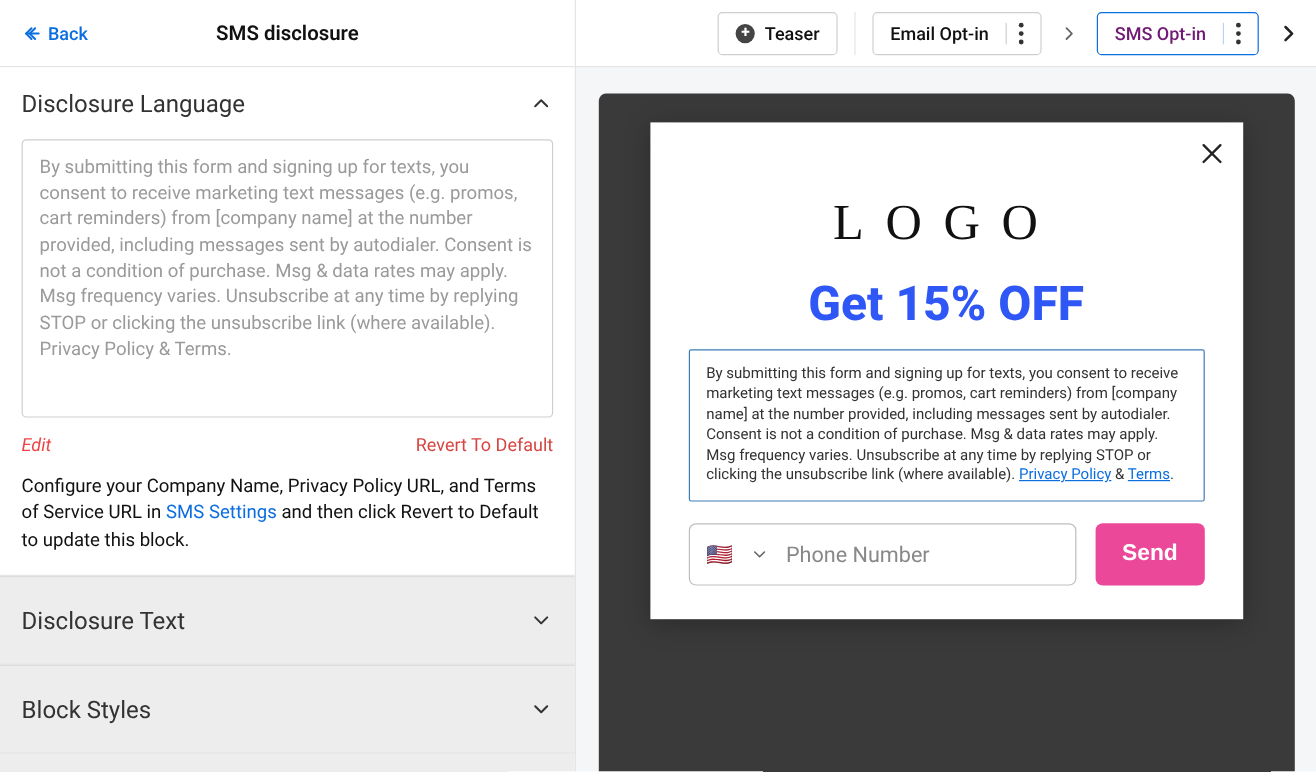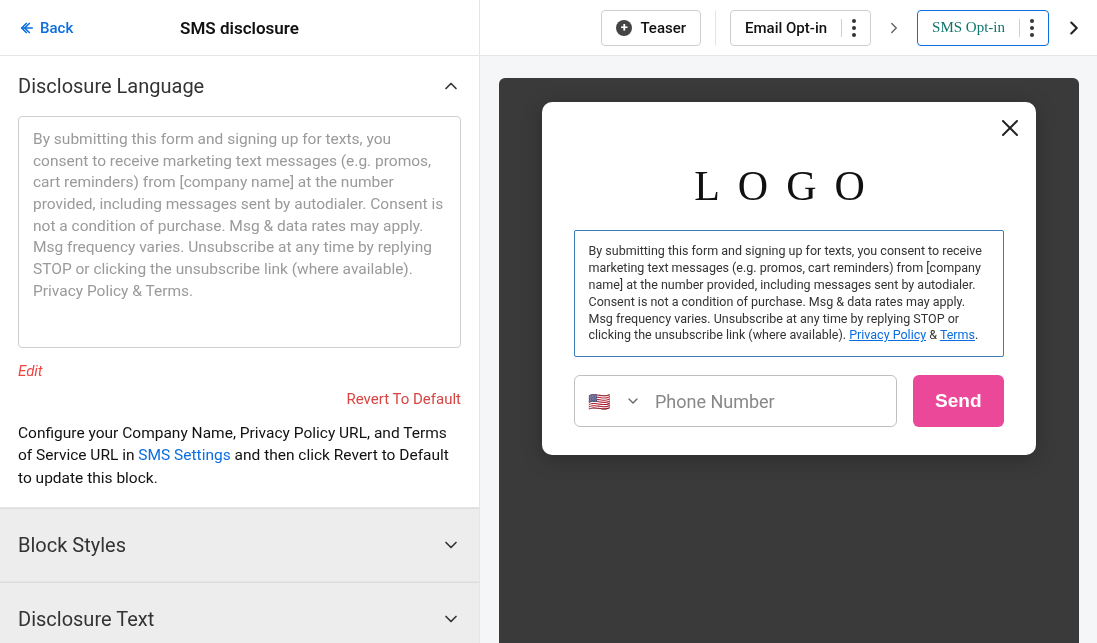--- a/index.html
+++ b/index.html
@@ -80,21 +80,21 @@
     resize: none;
     font-family: inherit;
   }
   .row-actions {
     display: flex;
     justify-content: space-between;
     margin-top: 10px;
     font-size: 15px;
   }
   .link-blue { color: #ef4444; cursor: pointer; font-style: italic; }
-  .link-red  { color: #d64541; cursor: pointer; margin-top: 28px; }
+  .link-red  { color: #d64541; cursor: pointer; }
   .help-text {
     margin-top: 14px;
     font-size: 15.5px;
     line-height: 1.45;
     color: #111;
   }
   .help-text a { color: #0b6ee0; text-decoration: none; }
   .collapsed-section {
     background: #ededed;
     border-top: 1px solid #ddd;
@@ -131,22 +131,21 @@
     border-radius: 4px;
     background: #fff;
     height: 36px;
     padding: 0 14px;
     font-size: 15px;
     cursor: pointer;
     font-weight: 500;
   }
   .pill.active {
     border-color: #0b6ee0;
-    color: #0f766e;
-    font-family: Liberation Serif, serif;
+    color: #701a75;
   }
   .pill .plus-circle {
     width: 16px; height: 16px; border-radius: 50%;
     background: #444; color: #fff; display: flex; align-items: center; justify-content: center;
     font-size: 13px; font-weight: 700; line-height: 1;
   }
   .kebab {
     display: flex; flex-direction: column; gap: 3px;
     padding-left: 10px; margin-left: 6px; border-left: 1px solid #cfcfcf;
     height: 18px; justify-content: center;
@@ -171,21 +170,21 @@
     border-radius: 6px 6px 0 0;
     padding: 24px 16px 0;
     display: flex;
     justify-content: center;
     align-items: flex-start;
     overflow: hidden;
   }
   .popup {
     width: 494px;
     background: #fff;
-    border-radius: 10px;
+    border-radius: 0;
     position: relative;
     padding: 36px 32px 28px;
     box-shadow: 0 4px 20px rgba(0,0,0,0.25);
   }
   .popup-close {
     position: absolute;
     top: 14px; right: 14px;
     width: 24px; height: 24px;
     cursor: pointer;
     stroke: #222;
@@ -288,29 +287,29 @@
         </div>
         <div class="help-text">
           <span>Configure your Company Name, Privacy Policy URL, and Terms of Service URL in </span><a href="#">SMS Settings</a><span> and then click Revert to Default to update this block.</span>
         </div>
       </div>
     </div>
 
     <div class="collapsed-stack">
       <div class="section collapsed-section">
         <div class="section-header">
-          <span>Block Styles</span>
+          <span>Disclosure Text</span>
           <svg class="chev" viewBox="0 0 24 24" fill="none" stroke-width="2" stroke-linecap="round" stroke-linejoin="round">
               <polyline points="6 9 12 15 18 9"></polyline>
             </svg>
         </div>
       </div>
       <div class="section collapsed-section">
         <div class="section-header">
-          <span>Disclosure Text</span>
+          <span>Block Styles</span>
           <svg class="chev" viewBox="0 0 24 24" fill="none" stroke-width="2" stroke-linecap="round" stroke-linejoin="round">
               <polyline points="6 9 12 15 18 9"></polyline>
             </svg>
         </div>
       </div>
     </div>
   </div>
 
   <div class="right">
     <div class="top-bar">
@@ -344,20 +343,21 @@
     </div>
 
     <div class="canvas">
       <div class="stage">
         <div class="popup">
           <svg class="popup-close" viewBox="0 0 24 24" fill="none" stroke-width="2" stroke-linecap="round">
               <line x1="5" y1="5" x2="19" y2="19"></line>
               <line x1="19" y1="5" x2="5" y2="19"></line>
             </svg>
           <div class="popup-logo">LOGO</div>
+          <div class="popup-headline">Get 15% OFF</div>
           <div class="disclosure-box">
             <span>By submitting this form and signing up for texts, you consent to receive marketing text messages (e.g. promos, cart reminders) from [company name] at the number provided, including messages sent by autodialer. Consent is not a condition of purchase. Msg &amp; data rates may apply. Msg frequency varies. Unsubscribe at any time by replying STOP or clicking the unsubscribe link (where available). </span><a href="#">Privacy Policy</a><span> &amp; </span><a href="#">Terms</a><span>.</span>
           </div>
           <div class="phone-row">
             <div class="phone-input">
               <span class="flag">🇺🇸</span>
               <svg class="phone-caret" viewBox="0 0 24 24" fill="none" stroke-width="2" stroke-linecap="round" stroke-linejoin="round">
                   <polyline points="6 9 12 15 18 9"></polyline>
                 </svg>
               <span class="phone-placeholder">Phone Number</span>

